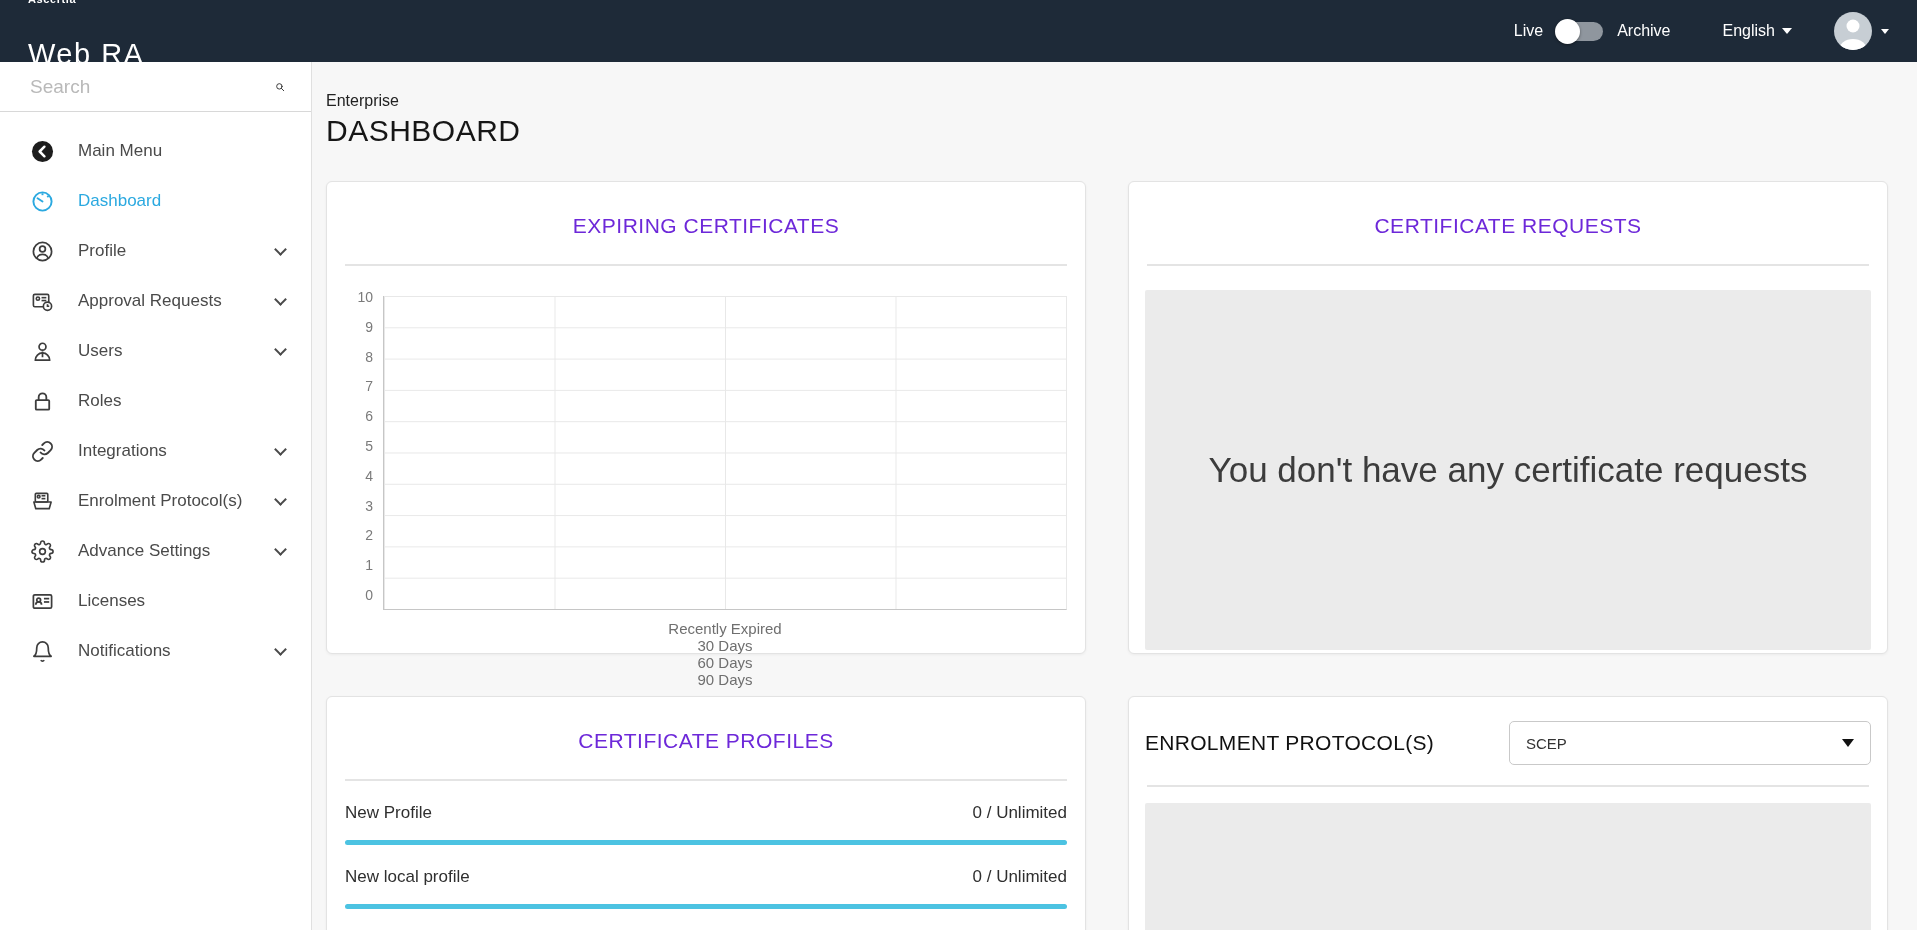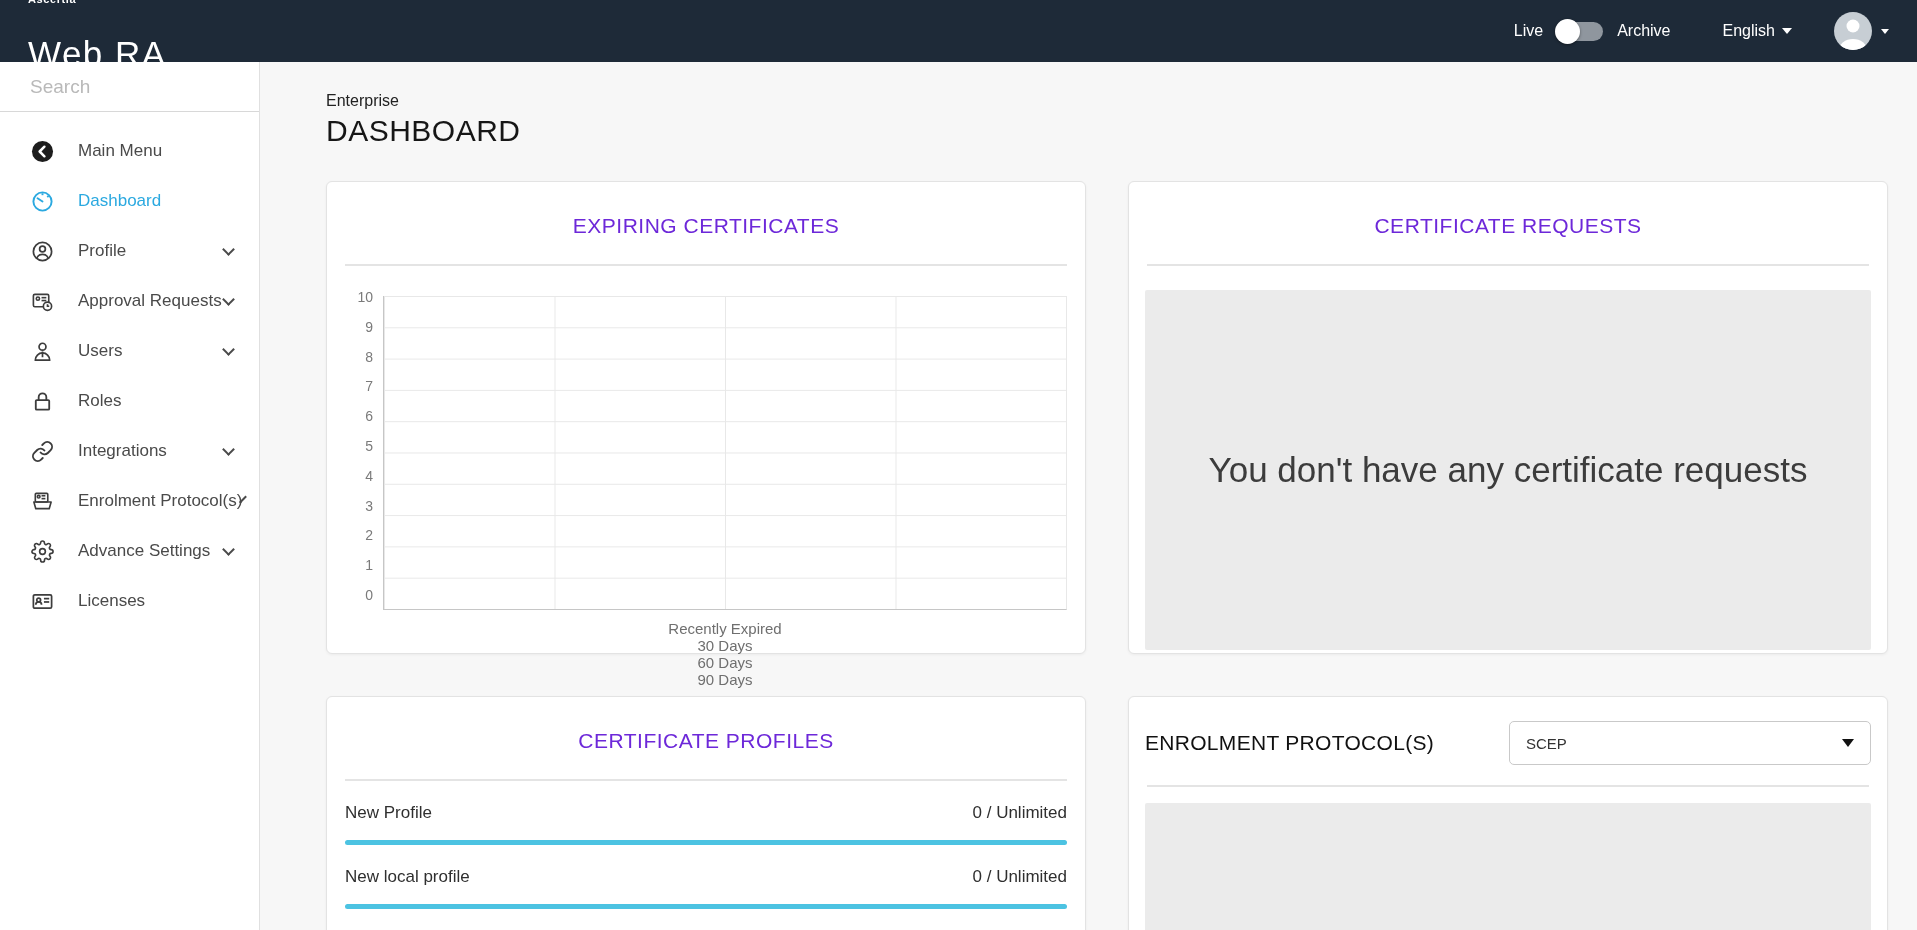--- a/index.html
+++ b/index.html
@@ -4,38 +4,38 @@
 <style>
   * { margin:0; padding:0; box-sizing:border-box; }
   html,body { width:1917px; height:930px; overflow:hidden;
     font-family:"Liberation Sans", sans-serif; background:#f7f7f7; }
 
   
   .topbar { position:absolute; left:0; top:0; width:1917px; height:62px;
     background:#1e2a38; display:flex; align-items:center; padding:0 28px; z-index:30; }
   .brand { display:flex; flex-direction:column; justify-content:center; color:#fff; cursor:pointer; }
   .brand-small { font-size:11px; letter-spacing:.6px; font-weight:bold; line-height:12px; }
-  .brand-large { font-size:35px; font-weight:400; letter-spacing:1.5px; line-height:30px;margin-top:34px; }
+  .brand-large { font-size:29px; font-weight:400; letter-spacing:1.5px; line-height:30px;margin-top:34px; }
   .topbar-right { margin-left:auto; display:flex; align-items:center; color:#fff; }
   .top-label { font-size:16px; color:#fff; cursor:pointer; }
   .toggle { width:46px; height:19px; background:#8f969e; border-radius:10px; margin:0 14px 0 14px;
     position:relative; cursor:pointer; }
   .toggle .knob { position:absolute; left:-2px; top:-3px; width:25px; height:25px; border-radius:50%;
     background:#fff; box-shadow:0 1px 3px rgba(0,0,0,.4); }
   .lang { margin-left:52px; display:flex; align-items:center; gap:7px; cursor:pointer; }
   .caret-down { width:0; height:0; border-left:5px solid transparent; border-right:5px solid transparent;
     border-top:6px solid #fff; display:inline-block; }
   .avatar-wrap { margin-left:42px; display:flex; align-items:center; gap:9px; cursor:pointer; }
   .avatar { width:38px; height:38px; border-radius:50%; background:#c7ced4; overflow:hidden;
     display:flex; align-items:flex-end; justify-content:center; }
   .caret-small { width:0; height:0; border-left:4px solid transparent; border-right:4px solid transparent;
     border-top:5px solid #fff; }
 
   
-  .sidebar { position:absolute; left:0; top:62px; width:260px; bottom:0; background:#fff;
+  .sidebar { position:absolute; left:0; top:62px; width:312px; bottom:0; background:#fff;
     border-right:1px solid #e0e0e0; z-index:20; }
   .search-row { height:50px; display:flex; align-items:center; padding:0 26px 0 30px;
     border-bottom:1px solid #d8d8d8; }
   .search-input { flex:1; border:none; outline:none; font-size:19px; color:#444;
     font-family:"Liberation Sans", sans-serif; background:transparent; }
   .search-input::placeholder { color:#b9b9b9; }
   .nav { padding-top:14px; }
   .nav-item { height:50px; display:flex; align-items:center; padding:0 26px 0 30px;
     cursor:pointer; color:#4a4a4a; }
   .nav-icon { width:24px; height:24px; flex:0 0 24px; display:flex; align-items:center;
@@ -256,20 +256,30 @@
           <rect x="2.5" y="5" width="19" height="14" rx="1.5"></rect>
           <circle cx="8" cy="10.5" r="2"></circle>
           <path d="M5 15.5 a3 3 0 0 1 6 0"></path>
           <line x1="13.5" y1="9" x2="19" y2="9"></line>
             <line x1="13.5" y1="12.5" x2="19" y2="12.5"></line>
         </svg>
       </span>
       <span class="nav-label">Licenses</span>
     </div>
 
+    <div class="nav-item">
+      <span class="nav-icon">
+        <svg class="icon" width="23" height="23" viewBox="0 0 24 24" fill="none" stroke="#3d3d3d" stroke-width="1.8" stroke-linejoin="round">
+          <path d="M18 8A6 6 0 0 0 6 8c0 7-3 9-3 9h18s-3-2-3-9"></path>
+          <path d="M13.73 21a2 2 0 0 1-3.46 0"></path>
+        </svg>
+      </span>
+      <span class="nav-label">Notifications</span>
+      <span class="chev"></span>
+    </div>
 
   </div>
 </div>
 
 <div class="content">
   <div class="eyebrow">Enterprise</div>
   <div class="page-title">DASHBOARD</div>
 
   <div class="grid">
 

